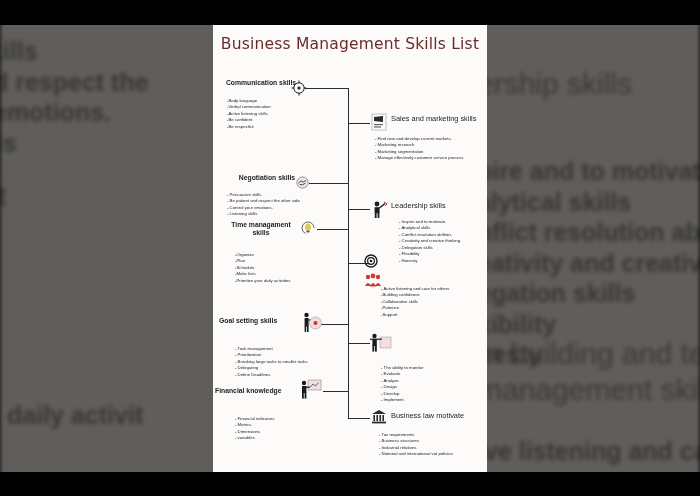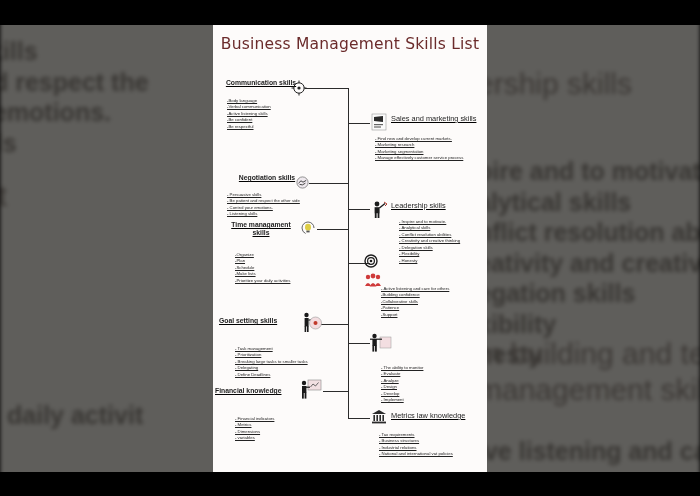--- a/index.html
+++ b/index.html
@@ -31,21 +31,21 @@
               font-size:15.5px;color:#6b2b2b;letter-spacing:.2px;font-weight:400;}
 
   .diagram{position:absolute;left:0;top:36px;width:274px;height:411px;}
 
   
   .ln{position:absolute;background:#2b2b2b;}
   .ln.v{width:1.2px;}
   .ln.h{height:1.2px;}
 
   
-  .blk{position:absolute;text-decoration:underline;}
+  .blk{position:absolute;}
   .ttl{font-size:6.8px;color:#1d1d1d;font-weight:600;line-height:1.25;
        font-family:"Liberation Sans",sans-serif;white-space:pre-line;}
   .bul{font-size:4.3px;color:#222;line-height:1.5;margin-top:3px;
        font-family:"Liberation Sans",sans-serif;}
   .bul div{white-space:normal;}
   .r .ttl{font-weight:500;font-size:7.4px;}
   .c{text-align:center;}
 
   
   .icon{position:absolute;}
@@ -325,21 +325,21 @@
         <svg width="16" height="16" viewBox="0 0 16 16">
           <path d="M8 1 L15 5 H1 Z" fill="#2b2b2b"></path>
           <rect x="2.4" y="6" width="1.6" height="6" fill="#2b2b2b"></rect>
           <rect x="5.4" y="6" width="1.6" height="6" fill="#2b2b2b"></rect>
           <rect x="8.4" y="6" width="1.6" height="6" fill="#2b2b2b"></rect>
           <rect x="11.4" y="6" width="1.6" height="6" fill="#2b2b2b"></rect>
           <rect x="1" y="12.6" width="14" height="1.8" fill="#2b2b2b"></rect>
         </svg>
       </span>
       <div class="blk r" style="left:178px;top:350px;width:96px;">
-        <div class="ttl">Metrics law knowledge</div>
+        <div class="ttl">Business law motivate</div>
       </div>
       <div class="blk bul" style="left:166px;top:368px;width:108px;">
         <div>- Tax requirements</div>
         <div>- Business structures</div>
         <div>- Industrial relations</div>
         <div>- National and international vat policies</div>
       </div>
 
     </div>
   </div>

